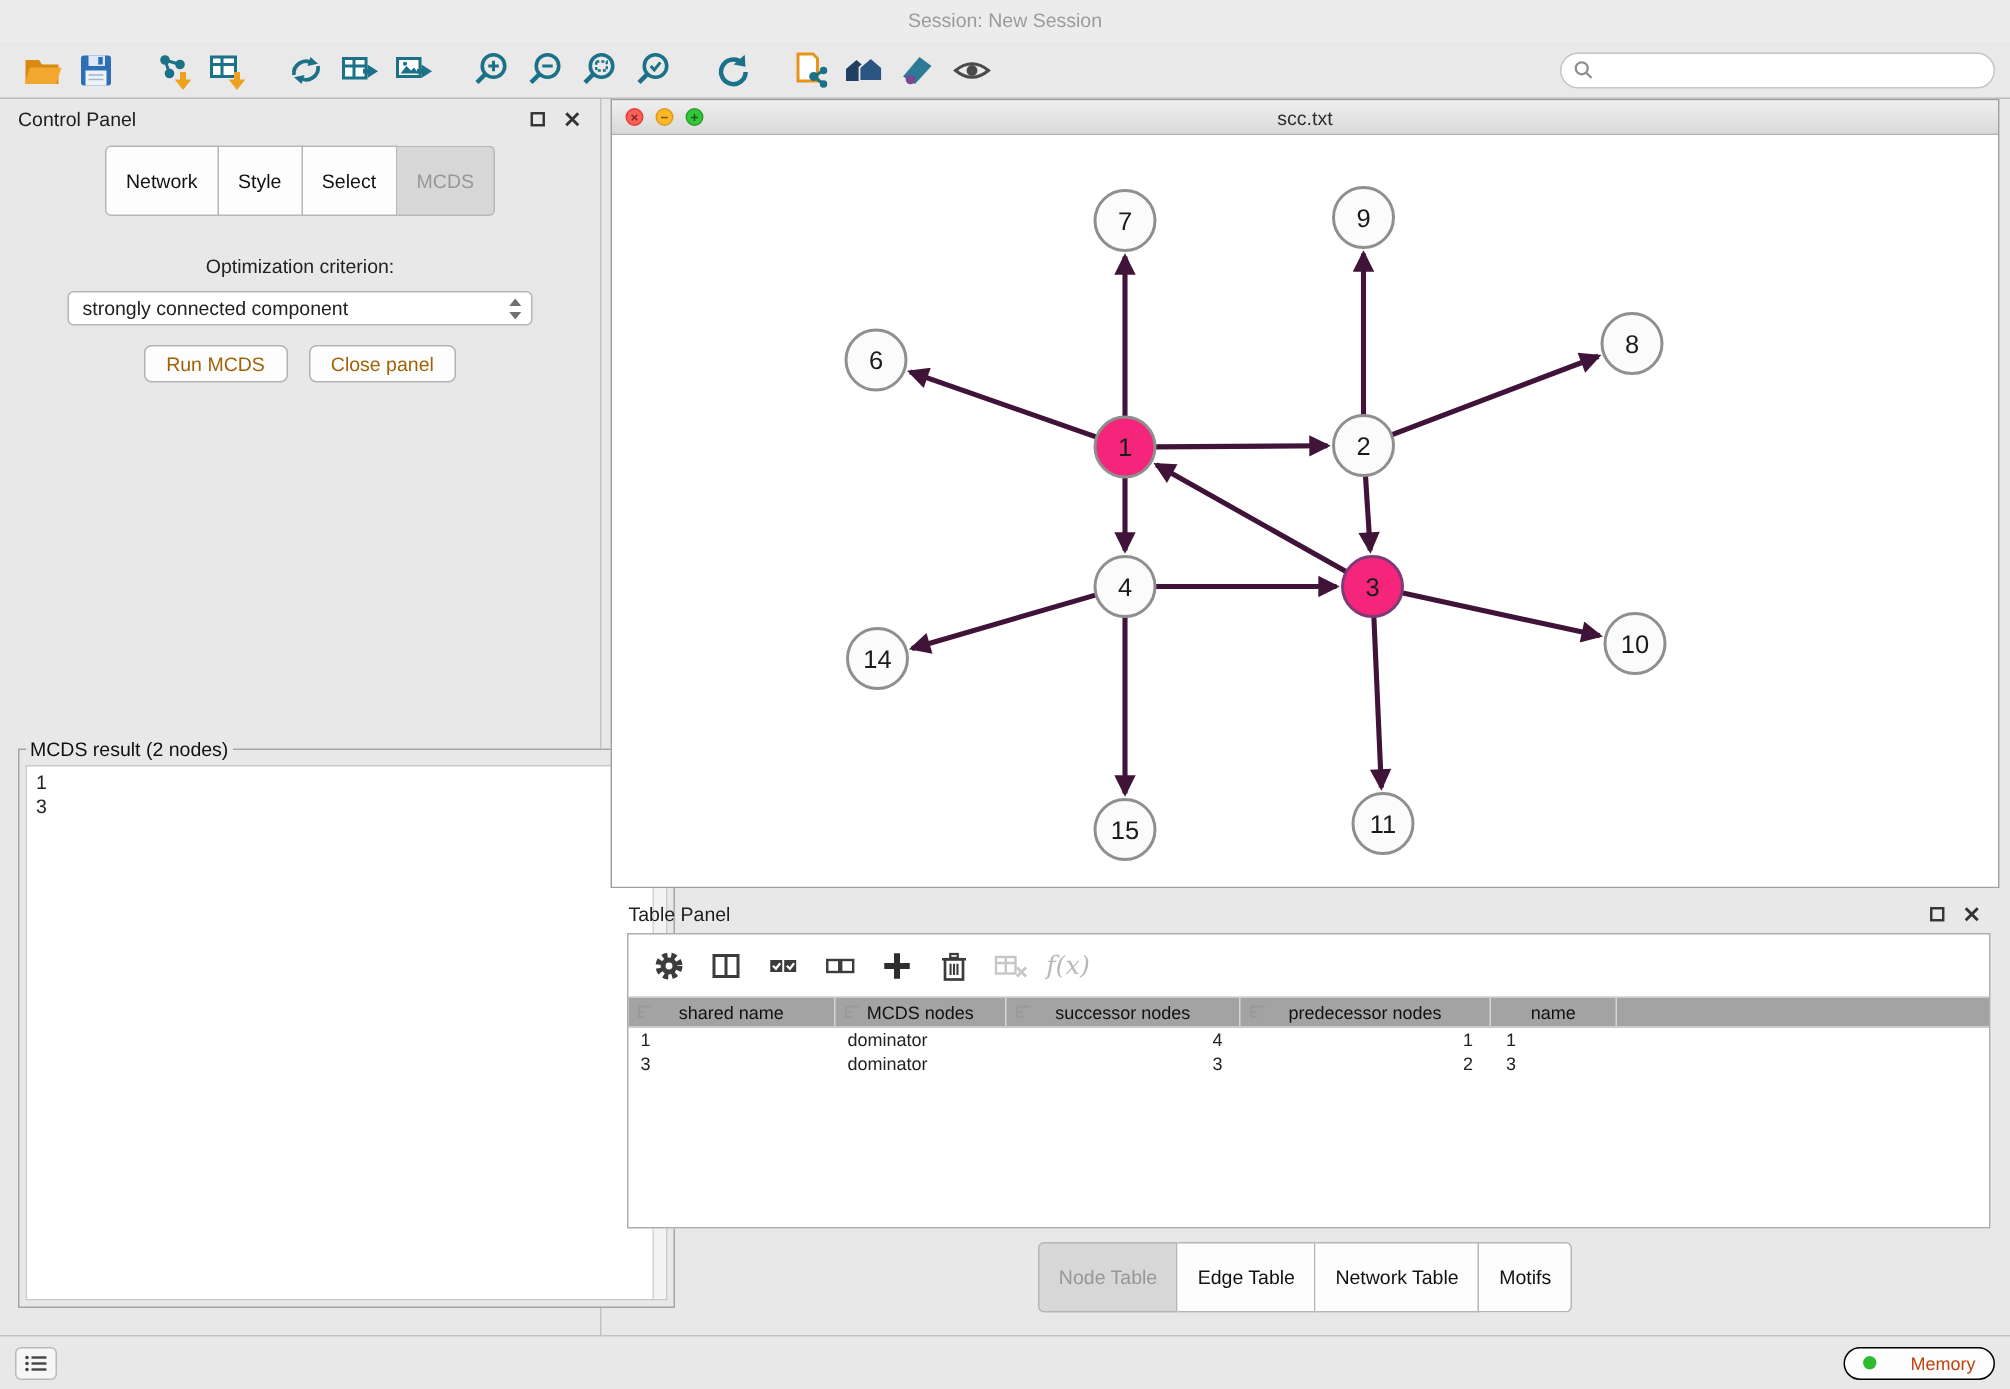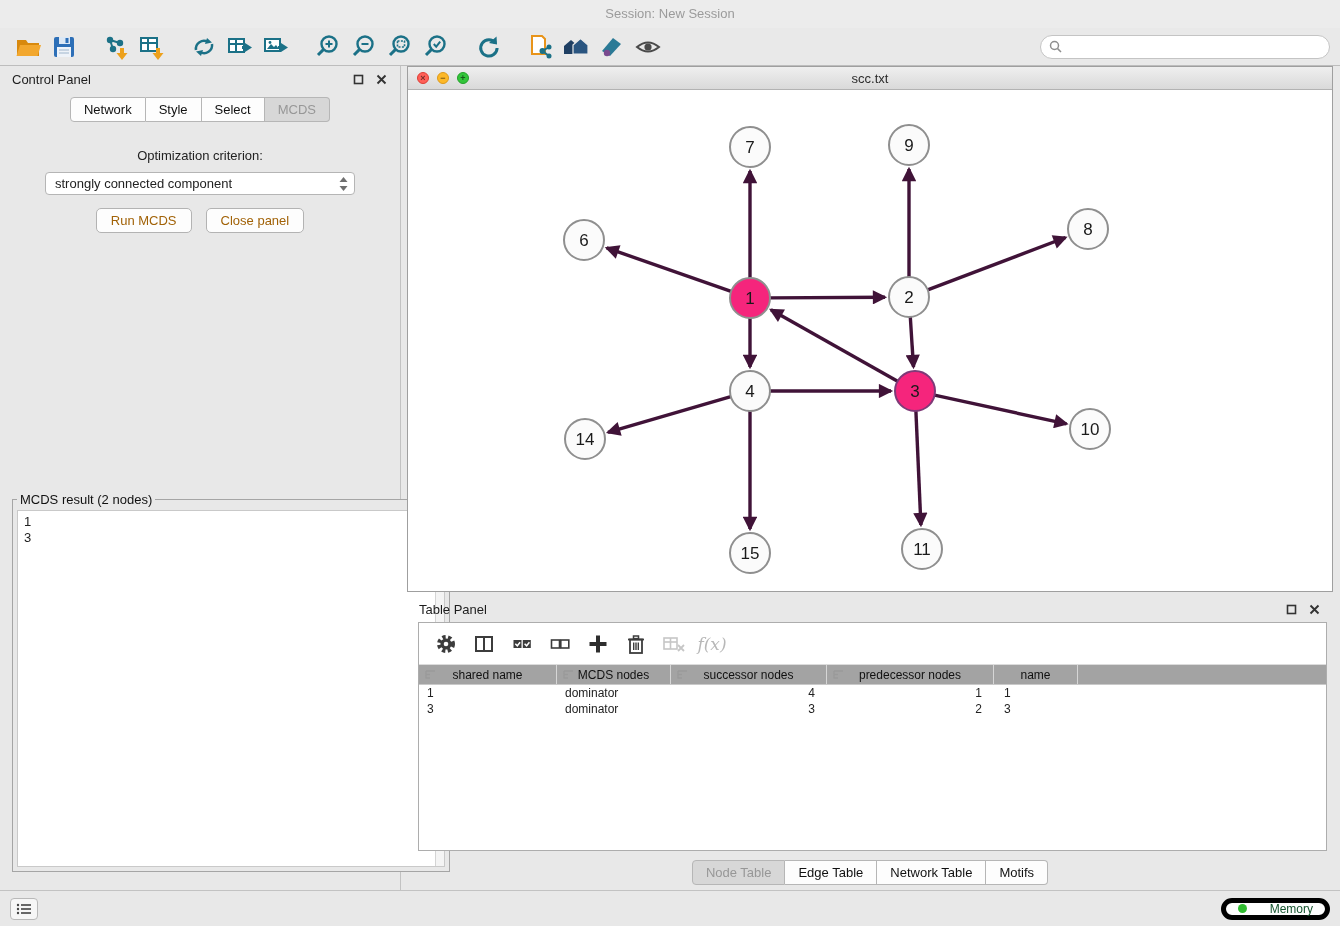--- a/index.html
+++ b/index.html
@@ -18,21 +18,21 @@
   .search-wrap input { border:none; outline:none; flex:1; font-size:12px; font-family:inherit; background:transparent; }
 
   
   .control-panel { position:absolute; left:0; top:66px; width:401px; height:824px; background:#e8e8e8; border-right:1px solid #c2c2c2; }
   .panel-header { height:26px; display:flex; align-items:center; padding:0 12px; }
   .panel-title { font-size:13px; color:#1d1d1d; }
   .win-controls { margin-left:auto; display:flex; gap:9px; align-items:center; }
   .win-controls button { background:none; border:none; cursor:pointer; width:14px; height:14px; display:flex; align-items:center; justify-content:center; padding:0; }
 
   .tabs { display:flex; justify-content:center; margin-top:5px; }
-  .tab { padding:4px 13px; background:#fdfdfd; border:1px solid #b6b6b6; border-left:none; font-size:13px; color:#111; cursor:pointer; font-family:inherit; }
+  .tab { padding:15px 13px; background:#fdfdfd; border:1px solid #b6b6b6; border-left:none; font-size:13px; color:#111; cursor:pointer; font-family:inherit; }
   .tab:first-child { border-left:1px solid #b6b6b6; border-radius:4px 0 0 4px; }
   .tab:last-child { border-radius:0 4px 4px 0; }
   .tab.active { background:#d7d7d7; color:#979797; }
 
   .opt-label { text-align:center; margin-top:26px; font-size:13px; }
   .dropdown { position:relative; margin:9px 45px 0 45px; height:23px; background:#fff; border:1px solid #b5b5b5; border-radius:4px; display:flex; align-items:center; padding:0 22px 0 9px; font-size:13px; cursor:pointer;text-align:center; }
   .dropdown .stepper { position:absolute; right:5px; top:3px; }
 
   .btn-row { display:flex; justify-content:center; gap:14px; margin-top:13px; }
   .btn { padding:4px 14px; background:#fdfdfd; border:1px solid #b3b3b3; border-radius:5px; font-size:13px; font-family:inherit; cursor:pointer; color:#a16207; }
@@ -49,40 +49,40 @@
   .net-title { position:absolute; left:0; right:0; text-align:center; font-size:13px; color:#2c2c2c; }
   .traffic { display:flex; gap:8px; margin-left:9px; z-index:2; }
   .light { width:12px; height:12px; border-radius:50%; font-size:9px; line-height:11px; text-align:center; color:rgba(0,0,0,.55); font-weight:bold; cursor:pointer; border:1px solid transparent; padding:0; }
   .light.red   { background:#ff5f57; border-color:#dd3d35; }
   .light.yel   { background:#fdb827; border-color:#dd9a1b; }
   .light.grn   { background:#33c53a; border-color:#23a12a; }
   #graph-svg { display:block; background:#fff; }
 
   
   .table-panel { position:absolute; left:407px; top:596px; width:926px; height:291px; }
-  .table-box { margin:0 6px 0 11px; height:229px; background:#fff; border:1px solid #adadad; display:flex; flex-direction:column; }
+  .table-box { margin:0 6px 0 11px; height:197px; background:#fff; border:1px solid #adadad; display:flex; flex-direction:column; }
   .table-toolbar { height:42px; display:flex; align-items:center; gap:4px; padding:0 10px; border-bottom:1px solid #dcdcdc; }
   .ttb-btn { width:34px; height:32px; display:flex; align-items:center; justify-content:center; background:none; border:none; cursor:pointer; }
   .fx { font-family:"DejaVu Serif", serif; font-style:italic; font-size:17px; color:#b8b8b8; }
   .thead { display:flex; height:20px; background:#a3a3a3; border-bottom:1px solid #c9c9c9; font-size:12px; }
   .th { position:relative; display:flex; align-items:center; justify-content:center; border-right:1px solid #d6d6d6; color:#111; cursor:pointer; }
   .th .hicon { position:absolute; left:6px; top:4px; }
   .trow { display:flex; height:16px; font-size:12px; align-items:center; cursor:default; }
   .td { height:16px; line-height:16px; overflow:hidden; }
   .c0 { width:138px; } .c1 { width:114px; } .c2 { width:156px; } .c3 { width:167px; } .c4 { width:84px; }
   .cfill { flex:1; border-right:none !important; }
   .td.c0, .td.c1 { padding-left:8px; }
   .td.c2, .td.c3 { text-align:right; padding-right:12px; }
   .td.c4 { padding-left:10px; }
   .table-tabs { display:flex; justify-content:center; margin-top:9px; }
 
   
   .statusbar { position:absolute; left:0; bottom:0; width:1340px; height:36px; background:#e8e8e8; border-top:1px solid #c2c2c2; display:flex; align-items:center; padding:0 10px; }
   .status-left { width:28px; height:22px; background:#f6f6f6; border:1px solid #b9b9b9; border-radius:4px; display:flex; align-items:center; justify-content:center; cursor:pointer; }
-  .memory-btn { margin-left:auto; height:22px; padding:0 12px; background:#fdfdfd; border:5px solid #000000; border-radius:11px; display:flex; align-items:center; gap:23px; font-size:12px; font-family:inherit; cursor:pointer; color:#14532d; }
+  .memory-btn { margin-left:auto; height:22px; padding:0 12px; background:#fdfdfd; border:1px solid #000000; border-radius:11px; display:flex; align-items:center; gap:23px; font-size:12px; font-family:inherit; cursor:pointer; color:#c2410c; }
   .mem-dot { width:9px; height:9px; border-radius:50%; background:#2fbb2f; }
 </style>
 </head>
 <body>
 
 <div class="app">
 
   <div class="titlebar">
     <span>Session: New Session</span>
   </div>

